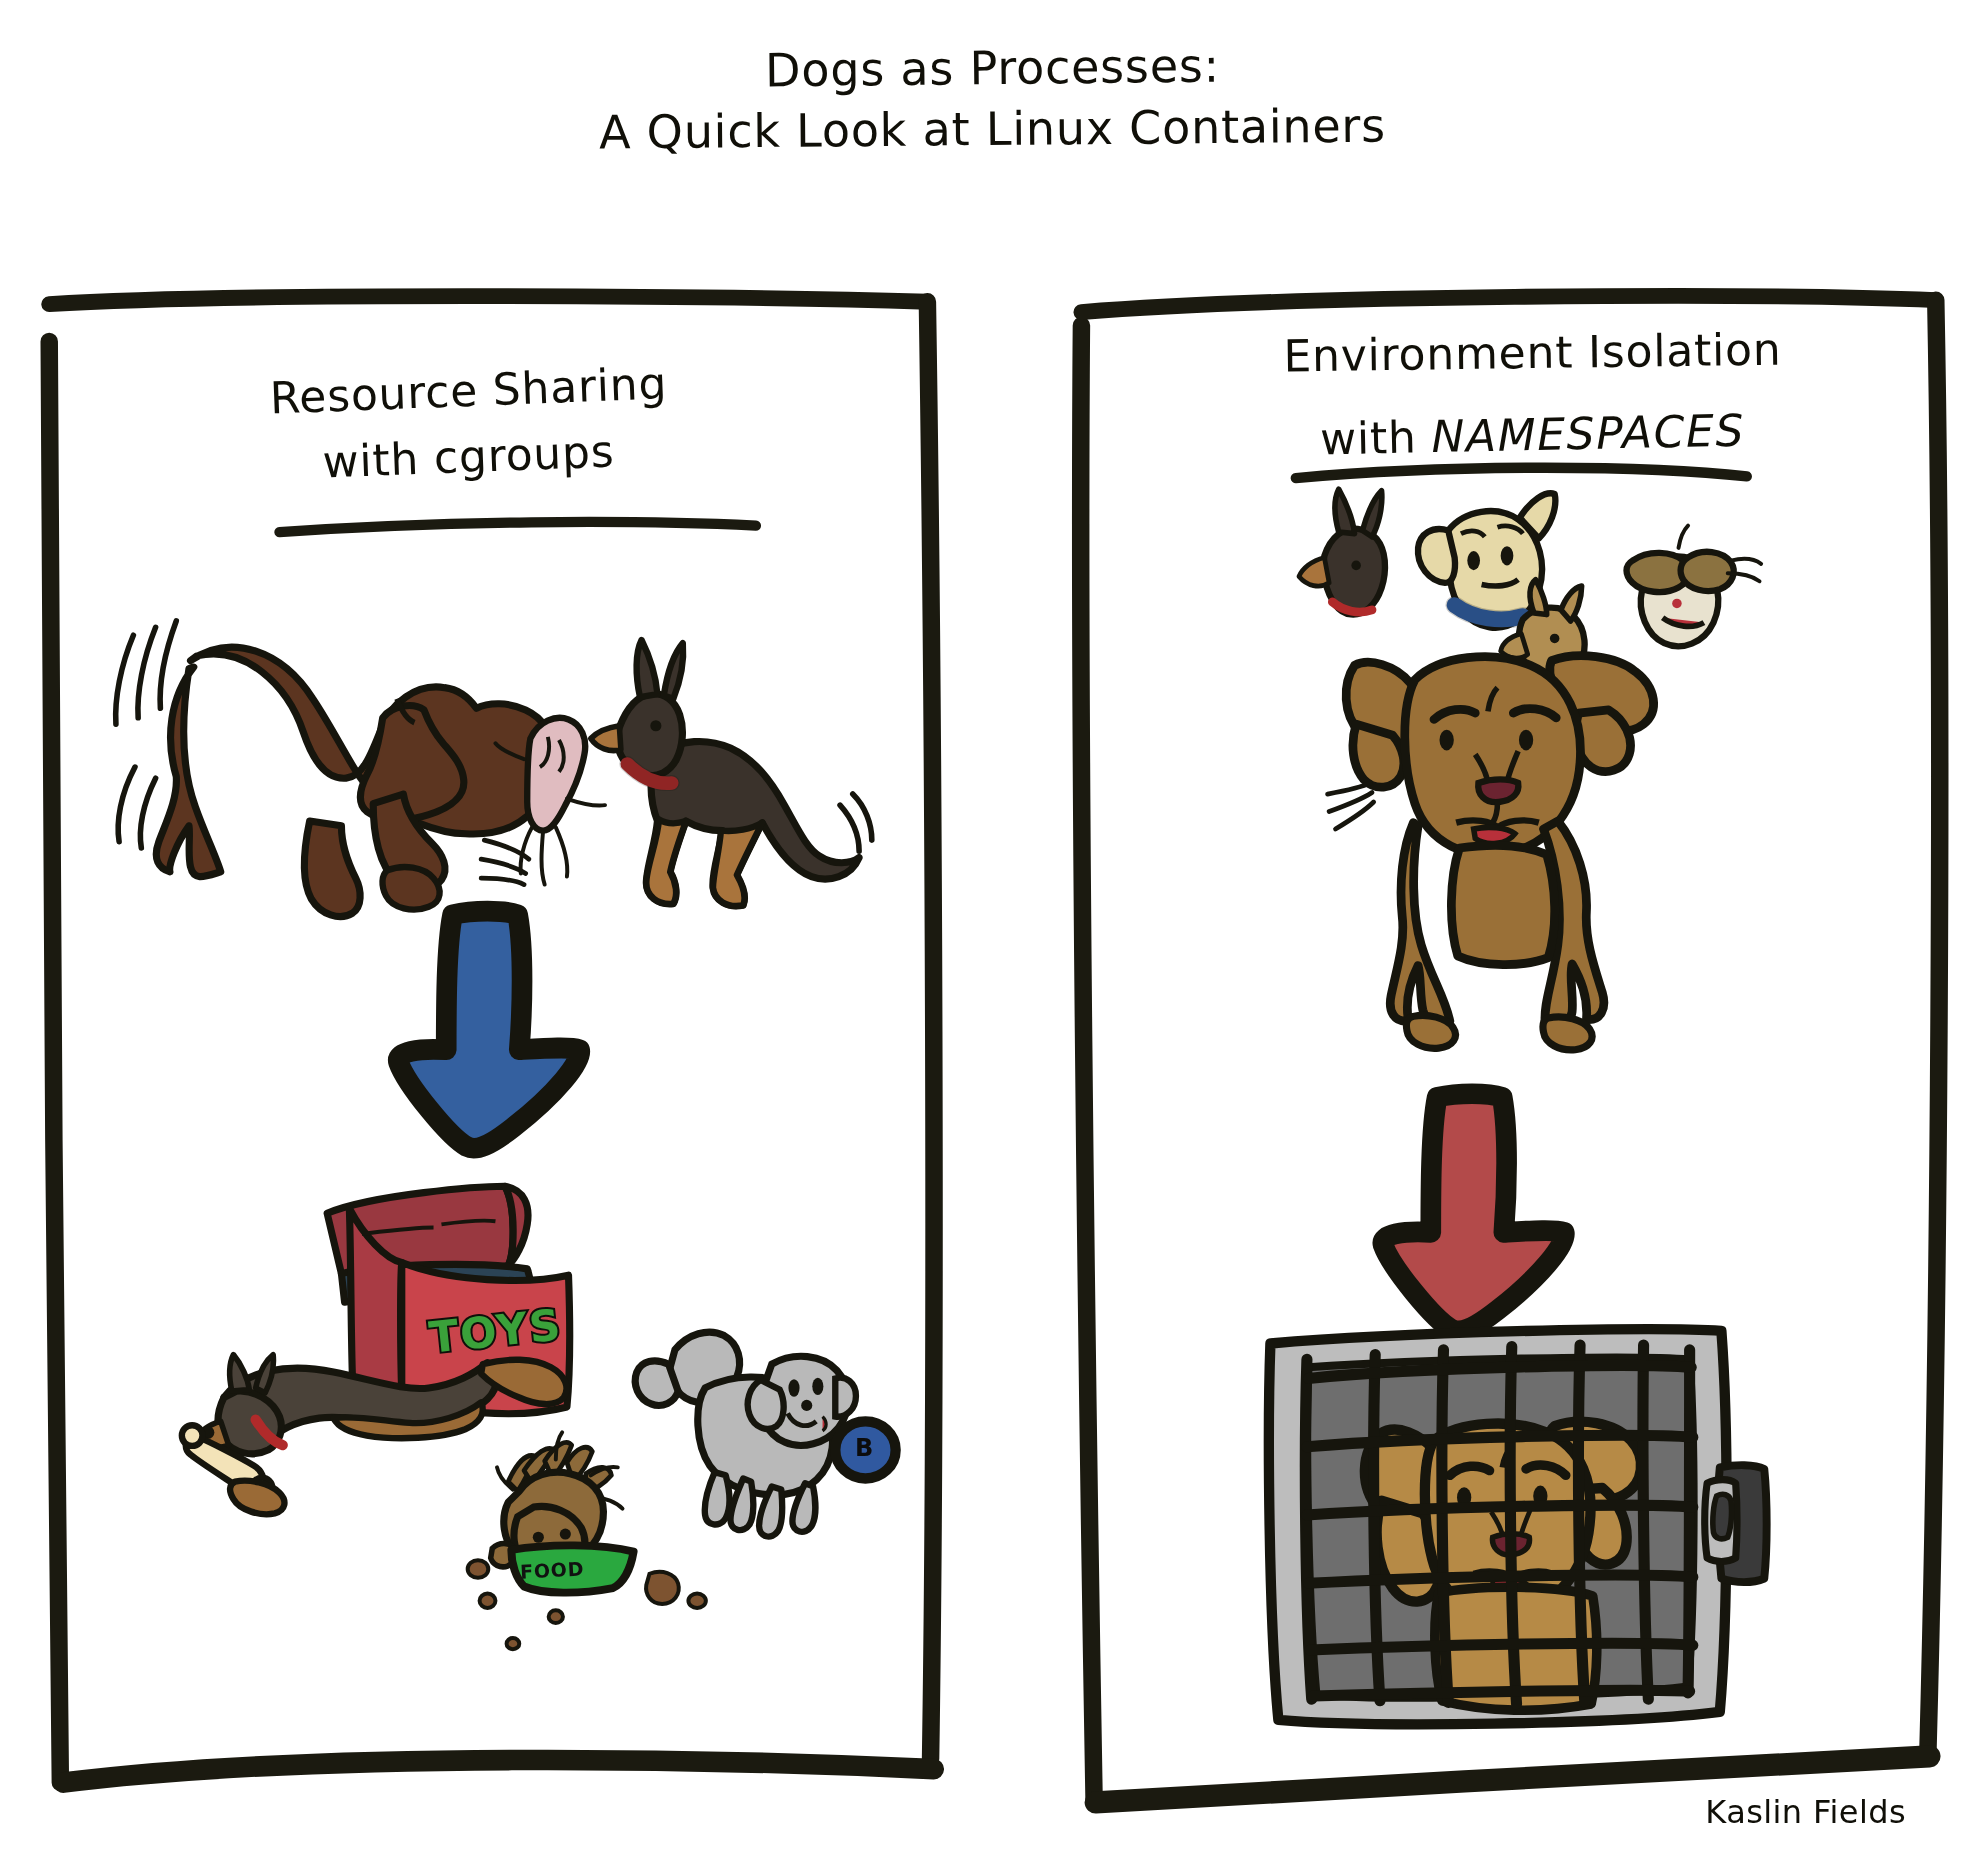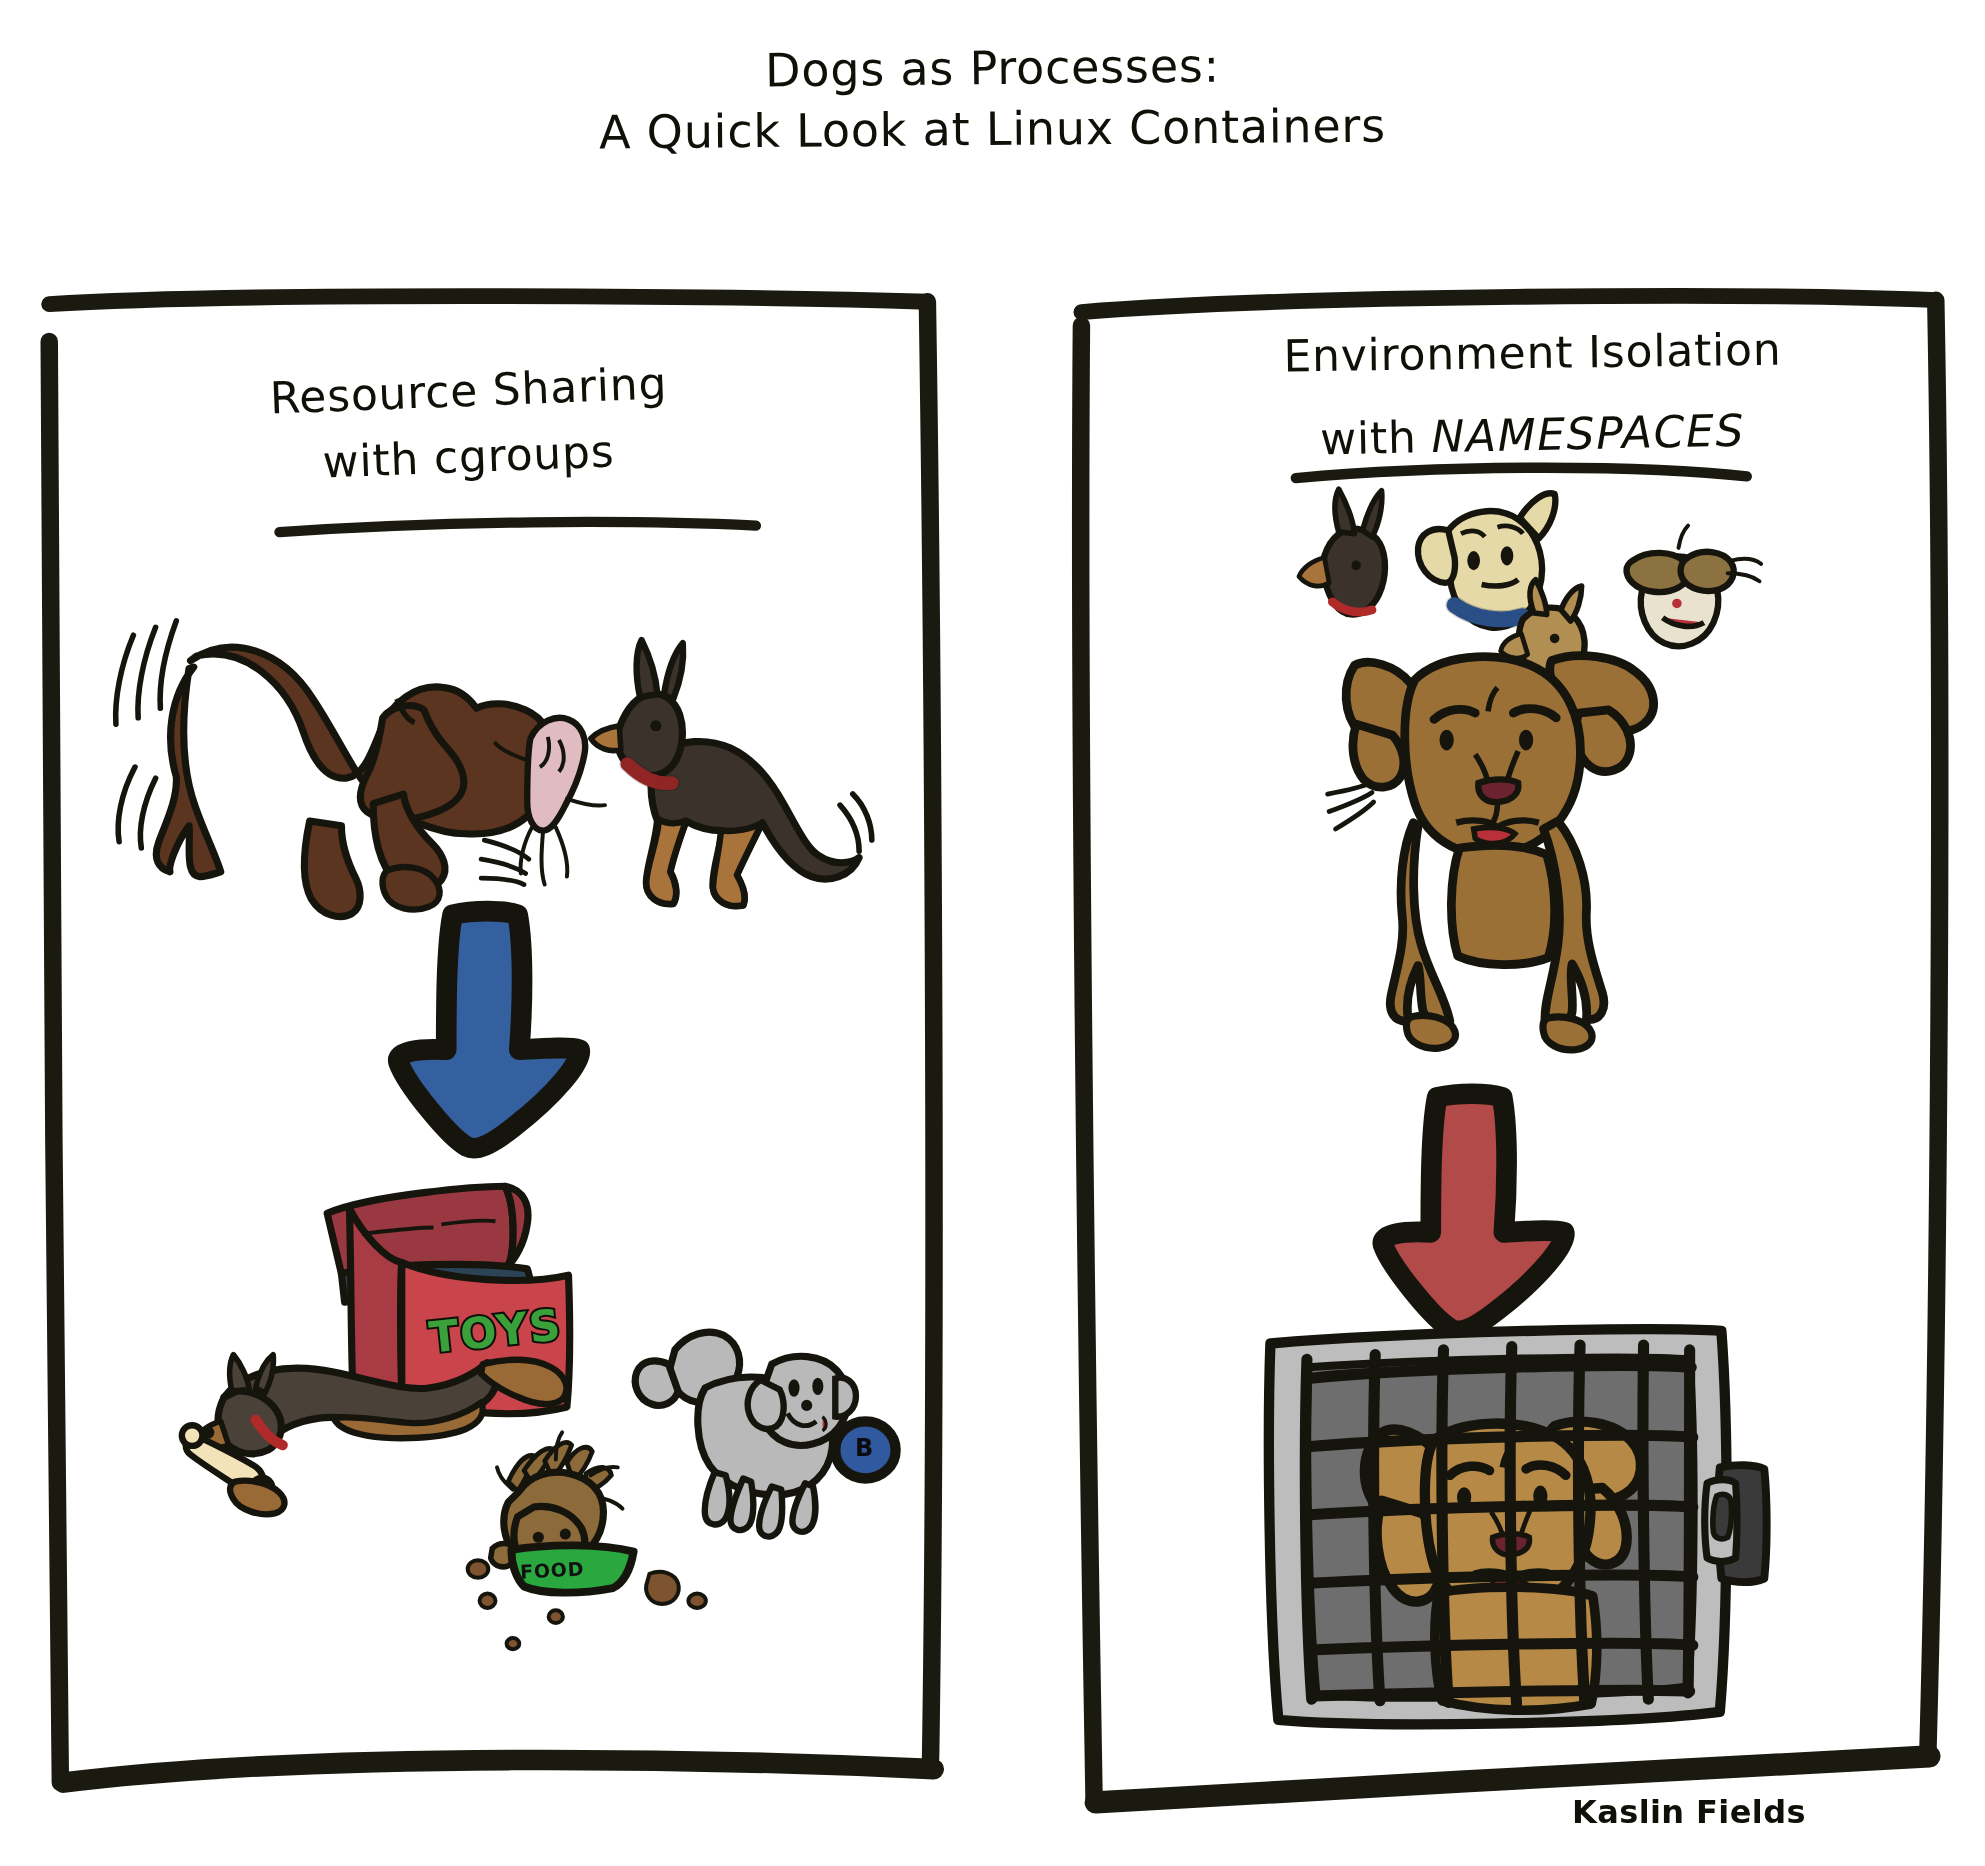--- a/index.html
+++ b/index.html
@@ -74,23 +74,22 @@
     transform: rotate(-1.2deg);
   }
   #right-head-2 .ns {
     font-style: italic;
     letter-spacing: 1.6px;
   }
   #signature {
     left: 1572px; width: 334px;
     top: 1793px;
     font-size: 32px;
-    text-align: left;
+    text-align: right;
     letter-spacing: 0.4px;
-    font-weight: bold;
   }
   #toys-label {
     position: absolute;
     left: 429px;
     top: 1306px;
     font-size: 43px;
     font-weight: 700;
     color: #3aa13a;
     -webkit-text-stroke: 4px #0f0f0a;
     paint-order: stroke fill;

